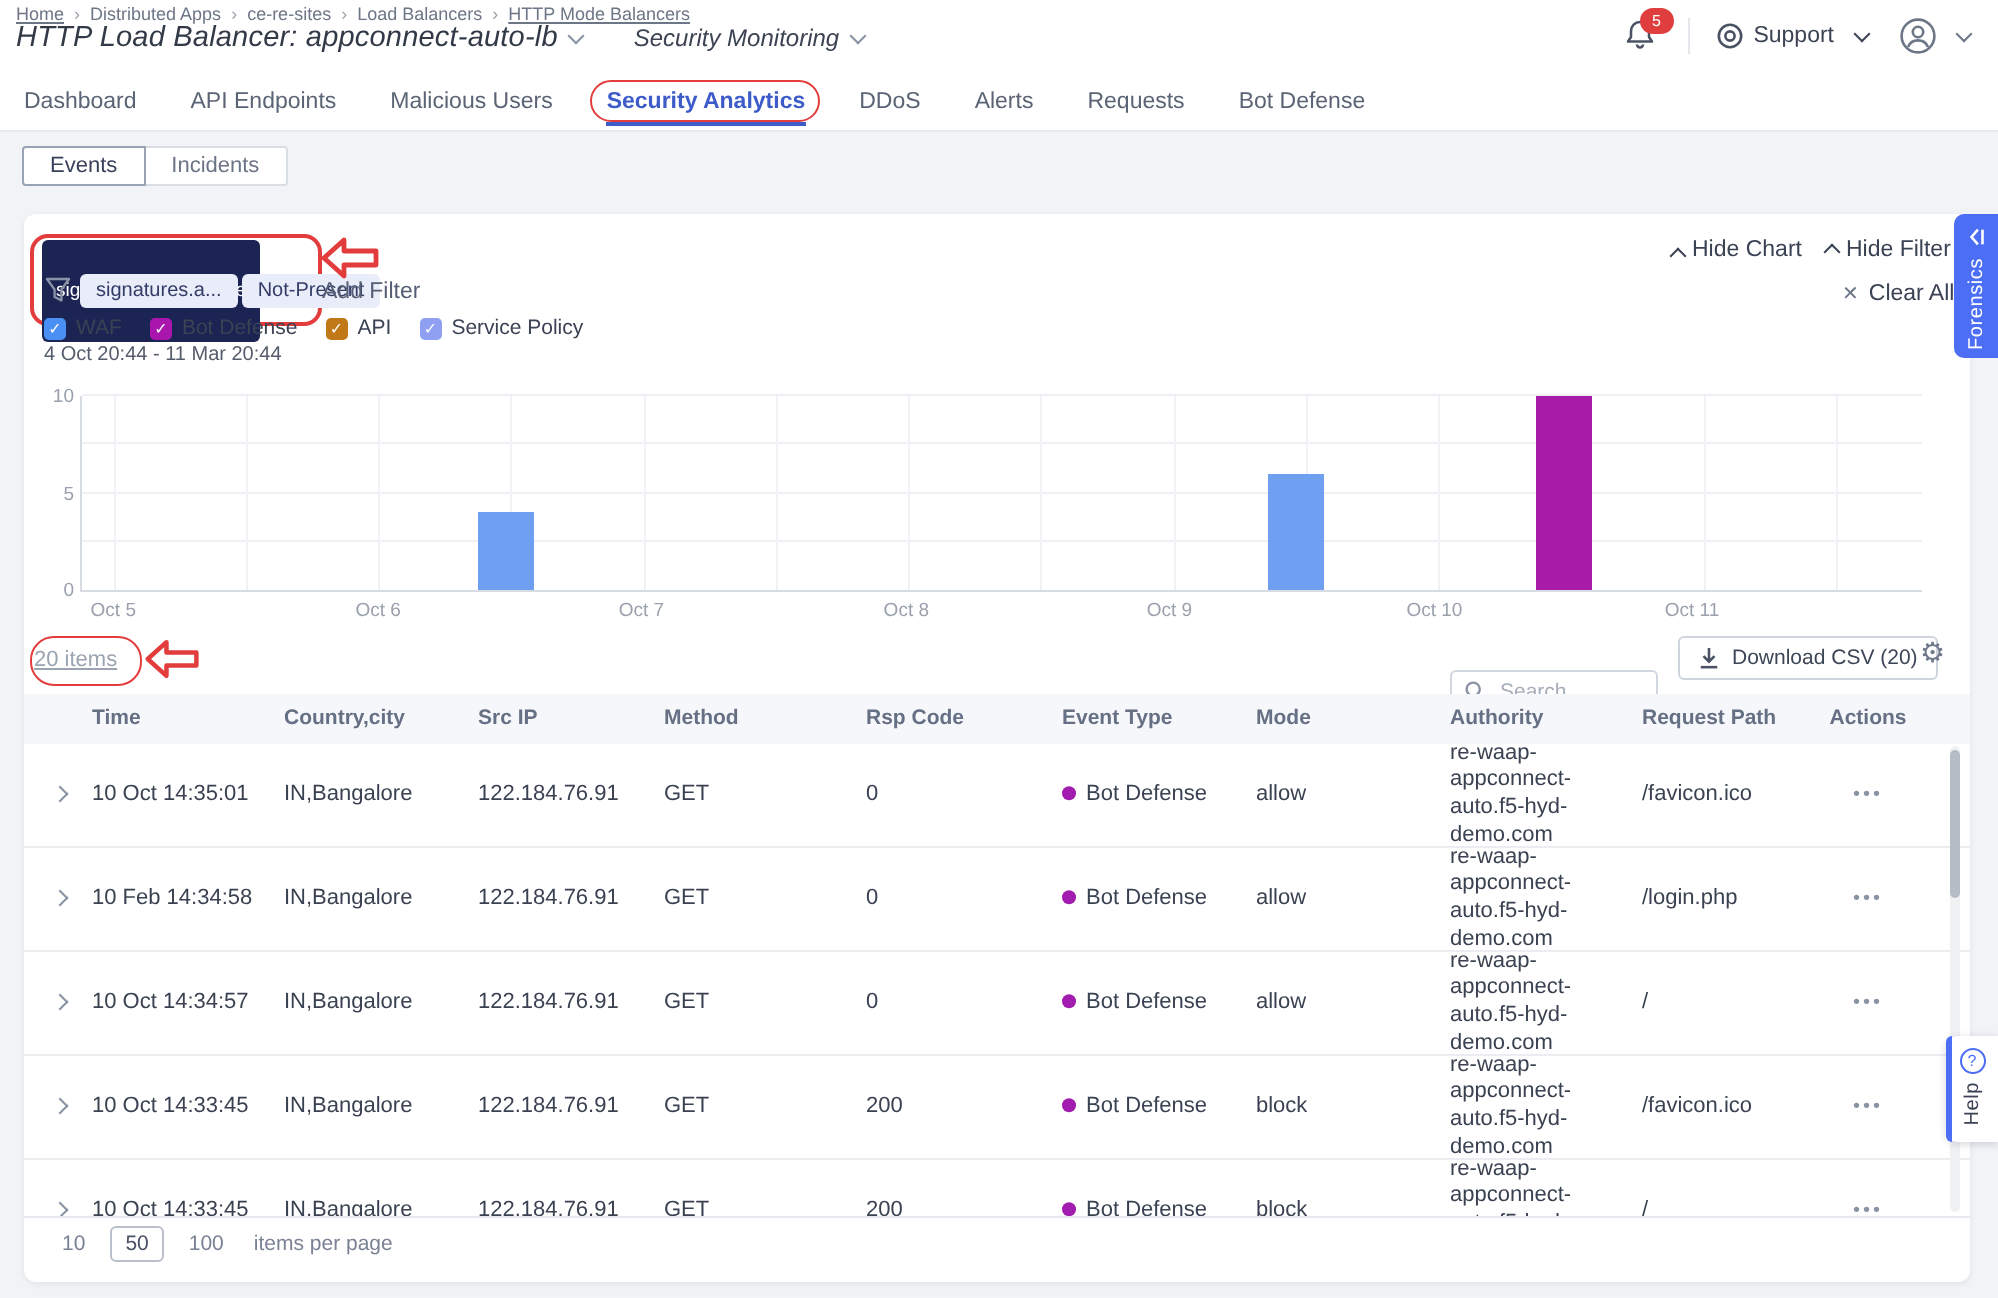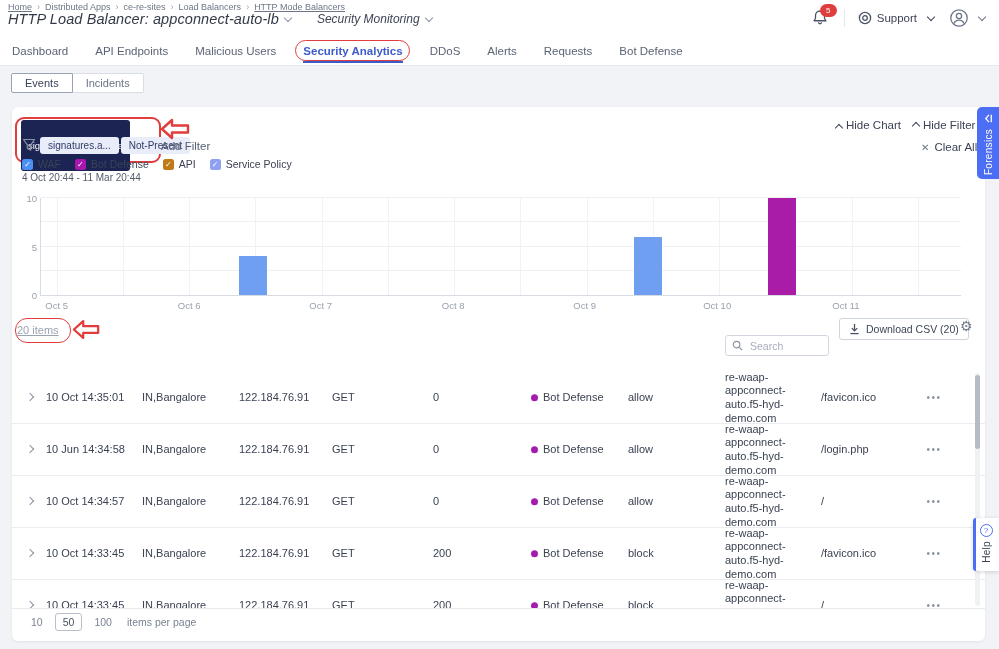--- a/index.html
+++ b/index.html
@@ -265,37 +265,49 @@
     </div>
     <button class="dl-btn">
       <svg width="11" height="12" viewBox="0 0 12 13">
           <path d="M6 1v7M3 5.5 6 8.5l3-3" fill="none" stroke="#4a5264" stroke-width="1.4"></path>
           <path d="M1.5 11.5h9" stroke="#4a5264" stroke-width="1.4"></path>
         </svg>
       <span>Download CSV (20)</span>
     </button>
     <span class="gear">⚙</span>
 
+    <div class="thead">
+        <div class="th" style="left: 34px; width: 92px;">Time</div>
+        <div class="th" style="left: 130px; width: 92px;">Country,city</div>
+        <div class="th" style="left: 227px; width: 88px;">Src IP</div>
+        <div class="th" style="left: 320px; width: 65px;">Method</div>
+        <div class="th" style="left: 421px; width: 65px;">Rsp Code</div>
+        <div class="th" style="left: 519px; width: 95px;">Event Type</div>
+        <div class="th" style="left: 616px; width: 65px;">Mode</div>
+        <div class="th" style="left: 713px; width: 96px;">Authority</div>
+        <div class="th" style="left: 809px; width: 92px;">Request Path</div>
+        <div class="th" style="left: 899px; width: 46px; text-align: center;">Actions</div>
+      </div>
     <div class="tbody">
         <div class="trow">
           <span class="chev right row-chev"></span>
           <div class="td" style="left: 34px; width: 92px;">10 Oct 14:35:01</div>
           <div class="td" style="left: 130px; width: 92px;">IN,Bangalore</div>
           <div class="td" style="left: 227px; width: 88px;">122.184.76.91</div>
           <div class="td" style="left: 320px; width: 65px;">GET</div>
           <div class="td" style="left: 421px; width: 65px;">0</div>
           <div class="td" style="left: 519px; width: 95px;"><span class="dot"></span><span>Bot Defense</span></div>
           <div class="td" style="left: 616px; width: 65px;">allow</div>
           <div class="td" style="left: 713px; width: 96px;">re-waap-appconnect-auto.f5-hyd-demo.com</div>
           <div class="td" style="left: 809px; width: 92px;">/favicon.ico</div>
           <div class="td td-actions" style="left: 899px; width: 46px;">•••</div>
         </div>
         <div class="trow">
           <span class="chev right row-chev"></span>
-          <div class="td" style="left: 34px; width: 92px;">10 Jun 14:34:58</div>
+          <div class="td" style="left: 34px; width: 92px;">10 Feb 14:34:58</div>
           <div class="td" style="left: 130px; width: 92px;">IN,Bangalore</div>
           <div class="td" style="left: 227px; width: 88px;">122.184.76.91</div>
           <div class="td" style="left: 320px; width: 65px;">GET</div>
           <div class="td" style="left: 421px; width: 65px;">0</div>
           <div class="td" style="left: 519px; width: 95px;"><span class="dot"></span><span>Bot Defense</span></div>
           <div class="td" style="left: 616px; width: 65px;">allow</div>
           <div class="td" style="left: 713px; width: 96px;">re-waap-appconnect-auto.f5-hyd-demo.com</div>
           <div class="td" style="left: 809px; width: 92px;">/login.php</div>
           <div class="td td-actions" style="left: 899px; width: 46px;">•••</div>
         </div>

